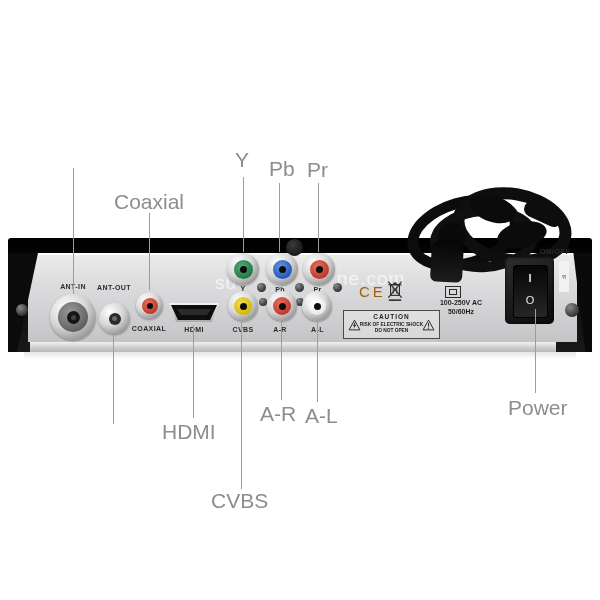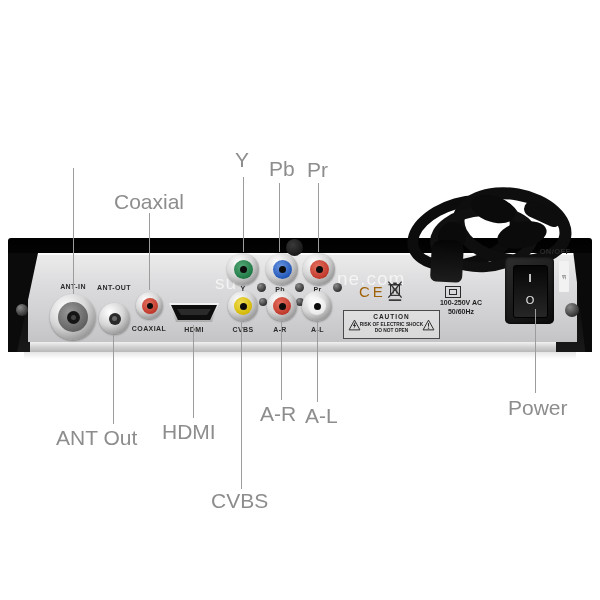--- a/index.html
+++ b/index.html
@@ -72,21 +72,20 @@
 </style>
 </head>
 <body>
 
 <div id="scene">
 
   <div class="lbl" style="left:114px;top:190px;">Coaxial</div>
   <div class="lbl" style="left:235px;top:148px;">Y</div>
   <div class="lbl" style="left:269px;top:157px;">Pb</div>
   <div class="lbl" style="left:307px;top:158px;">Pr</div>
-  <div class="lbl" style="left:56px;top:426px;">ANT Out</div>
   <div class="lbl" style="left:162px;top:420px;">HDMI</div>
   <div class="lbl" style="left:211px;top:489px;">CVBS</div>
   <div class="lbl" style="left:260px;top:402px;">A-R</div>
   <div class="lbl" style="left:305px;top:404px;">A-L</div>
   <div class="lbl" style="left:508px;top:396px;">Power</div>
 
   <div class="line" style="left:73px;top:168px;height:126px;"></div>
   <div class="line" style="left:149px;top:213px;height:77px;"></div>
   <div class="line" style="left:243px;top:177px;height:75px;"></div>
   <div class="line" style="left:279px;top:183px;height:69px;"></div>

